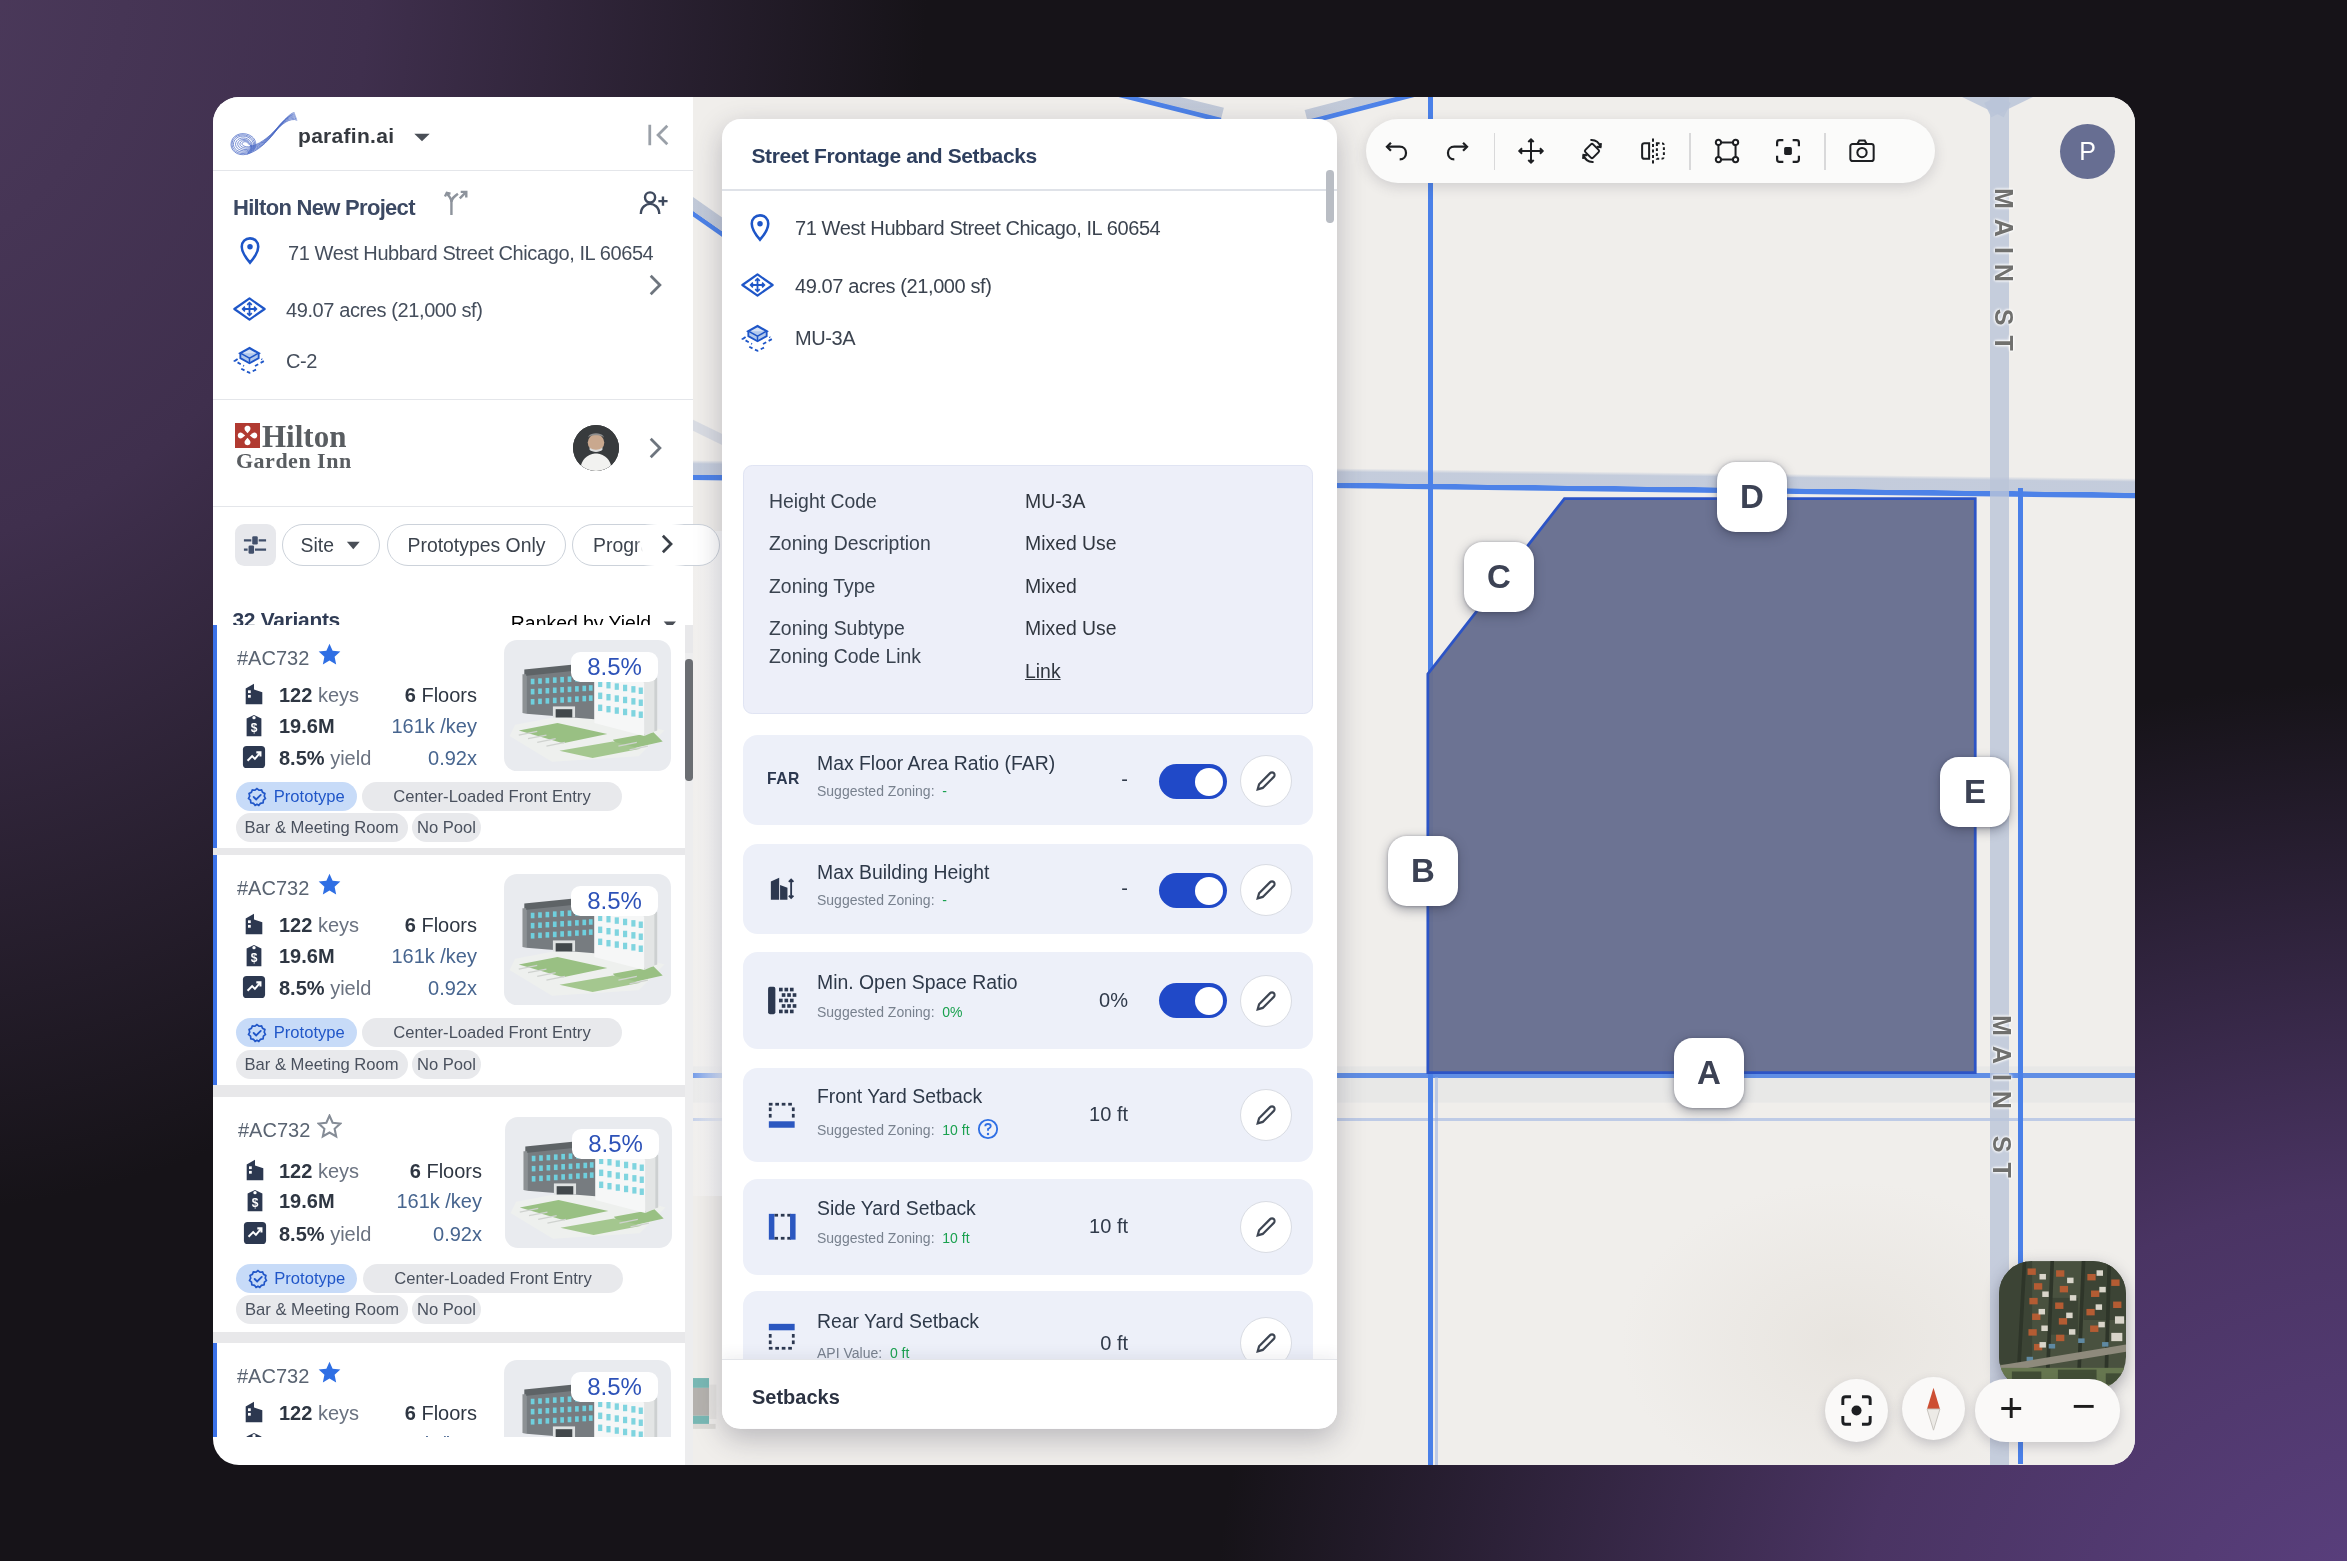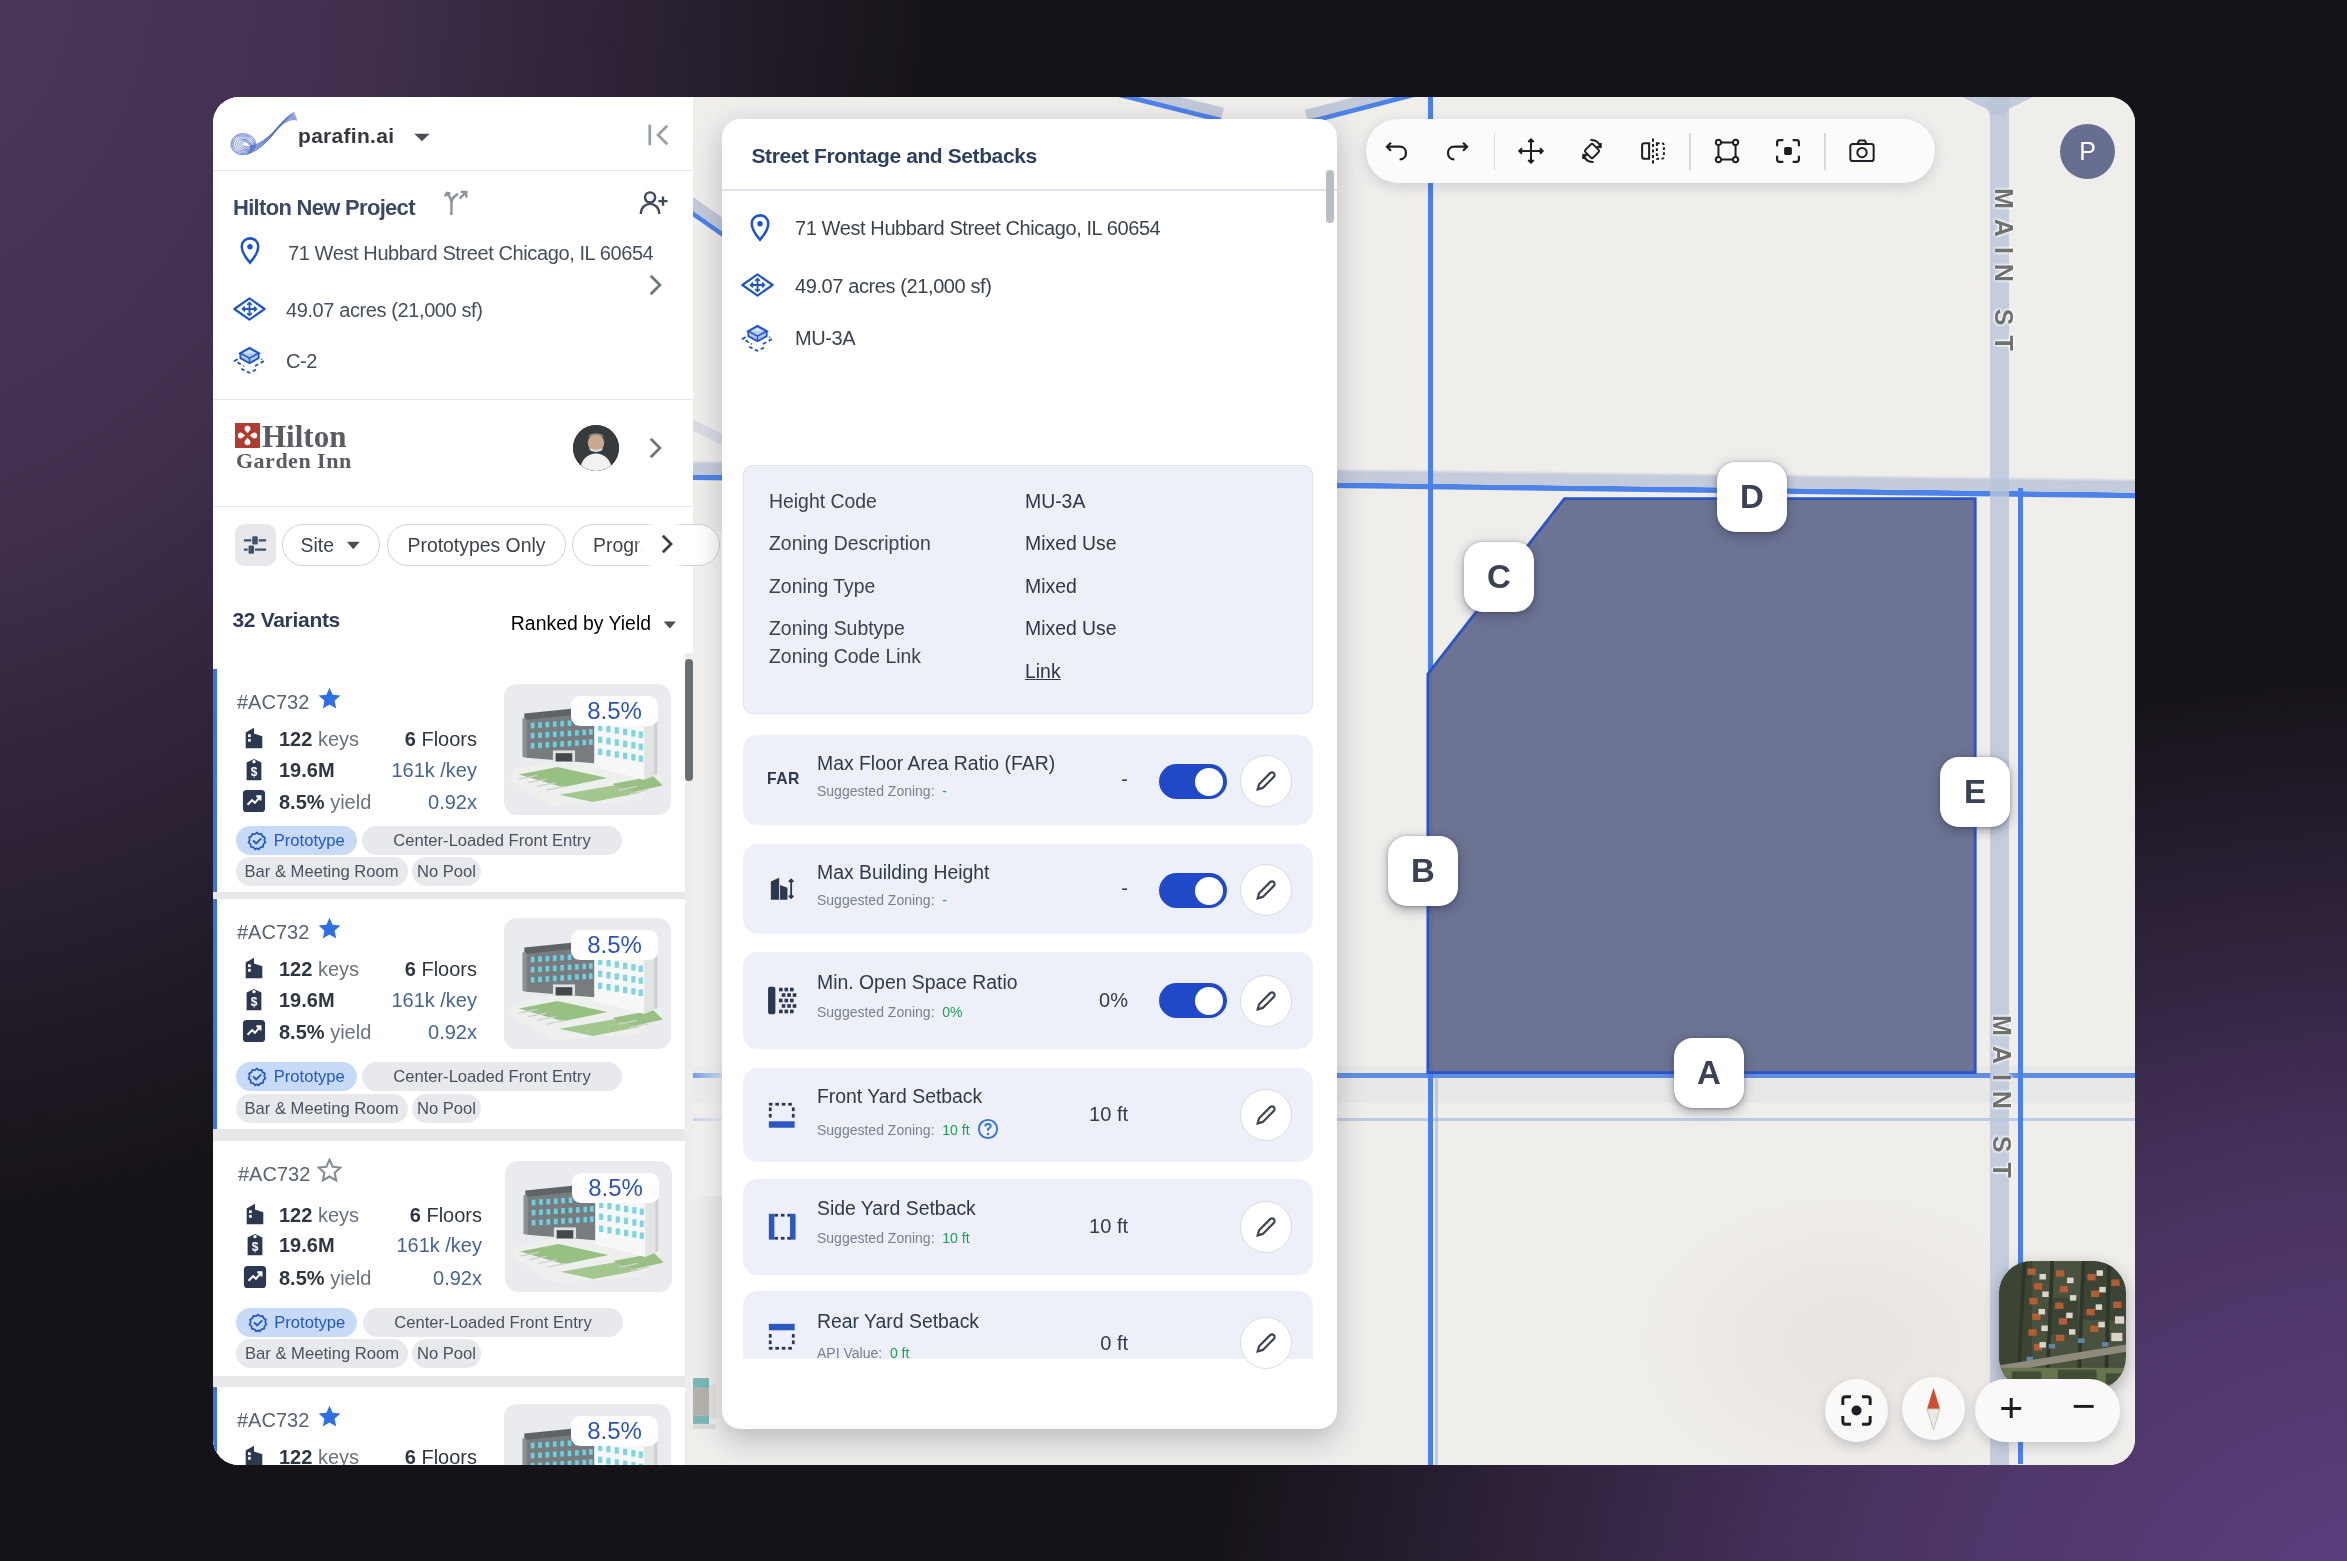--- a/index.html
+++ b/index.html
@@ -75,21 +75,21 @@
 .sidebar { position:absolute; left:0; top:0; width:480px; height:1228px; background:#fff; }
 .sb-div { position:absolute; left:0; width:100%; height:0.9px; background:#e4e6ea; }
 .logo-text { position:absolute; left:85px; top:27px; font-size:21px; color:#35393f; font-weight:bold; letter-spacing:0.3px;}
 .proj-title { position:absolute; left:20px; top:98px; white-space:nowrap; font-size:22px; font-weight:bold; color:#3c4963; letter-spacing:-0.7px; }
 .row-txt { position:absolute; font-size:20px; color:#454e5c; white-space:nowrap; letter-spacing:-0.4px; }
 .hilton-serif { font-family:"Liberation Serif", serif; color:#595d61; }
 .pill { position:absolute; height:42px; border:1.8px solid #ccd2da; border-radius:21px; background:#fff;
   display:flex; align-items:center; justify-content:center; font-size:19.4px; color:#3c434d; }
 .variants-h { position:absolute; left:19.4px; top:511px; font-size:21px; font-weight:bold; color:#303c55; letter-spacing:-0.3px; }
 .ranked { position:absolute; right:42px; top:515px; font-size:19.4px; color:#000000; }
-.cardlist { position:absolute; left:0; top:572px; width:480px; height:812px; background:#e8e8ea; overflow:hidden; }
+.cardlist { position:absolute; left:0; top:528px; width:480px; height:812px; background:#e8e8ea; overflow:hidden; }
 .vcard { position:absolute; left:0; width:472px; background:#fff; }
 .vcard .title { position:absolute; left:20px; top:22px; font-size:20px; color:#5a6472; }
 .vcard .thumb { position:absolute; left:287px; top:14.8px; width:167px; height:131px; background:#e9ebef; border-radius:13px; overflow:hidden;}
 .badge { position:absolute; right:13px; top:12px; width:87px; height:30px; background:#fff; border-radius:9.2px;
   display:flex; align-items:center; justify-content:center; font-size:24px; color:#2d52b8; }
 .stat { position:absolute; white-space:nowrap; font-size:20px; color:#2e3642; }
 .stat .g { color:#6a7280; }
 .statr { position:absolute; white-space:nowrap; font-size:20px; color:#2e3642; text-align:right; right:208px; }
 .bluev { color:#47658f; }
 .chip { position:absolute; white-space:nowrap; height:29px; background:#e8e9ec; border-radius:14.8px; display:flex; align-items:center;
@@ -816,15 +816,18 @@
       </svg>
       <div class="t" style="top:18.5px;">Rear Yard Setback</div>
       <div class="sug" style="top:54px;">API Value:&nbsp;&nbsp;<span class="gv">0 ft</span></div>
       <div class="val" style="top:41px;">0 ft</div>
       <div class="editbtn" style="top:26px;">
           <svg width="24" height="24" viewBox="0 0 26 26" fill="none" stroke="#3e4653" stroke-width="2.4">
             <path d="M4 22 L5.5 16.5 L17.5 4.5 C18.5 3.5 20.5 3.5 21.5 4.5 C22.5 5.5 22.5 7.5 21.5 8.5 L9.5 20.5 Z"></path>
           </svg>
         </div>
     </div>
+    <div class="p-footer">
+        <b>Setbacks</b>
+      </div>
   </section>
 </div>
 
 
 </body></html>

